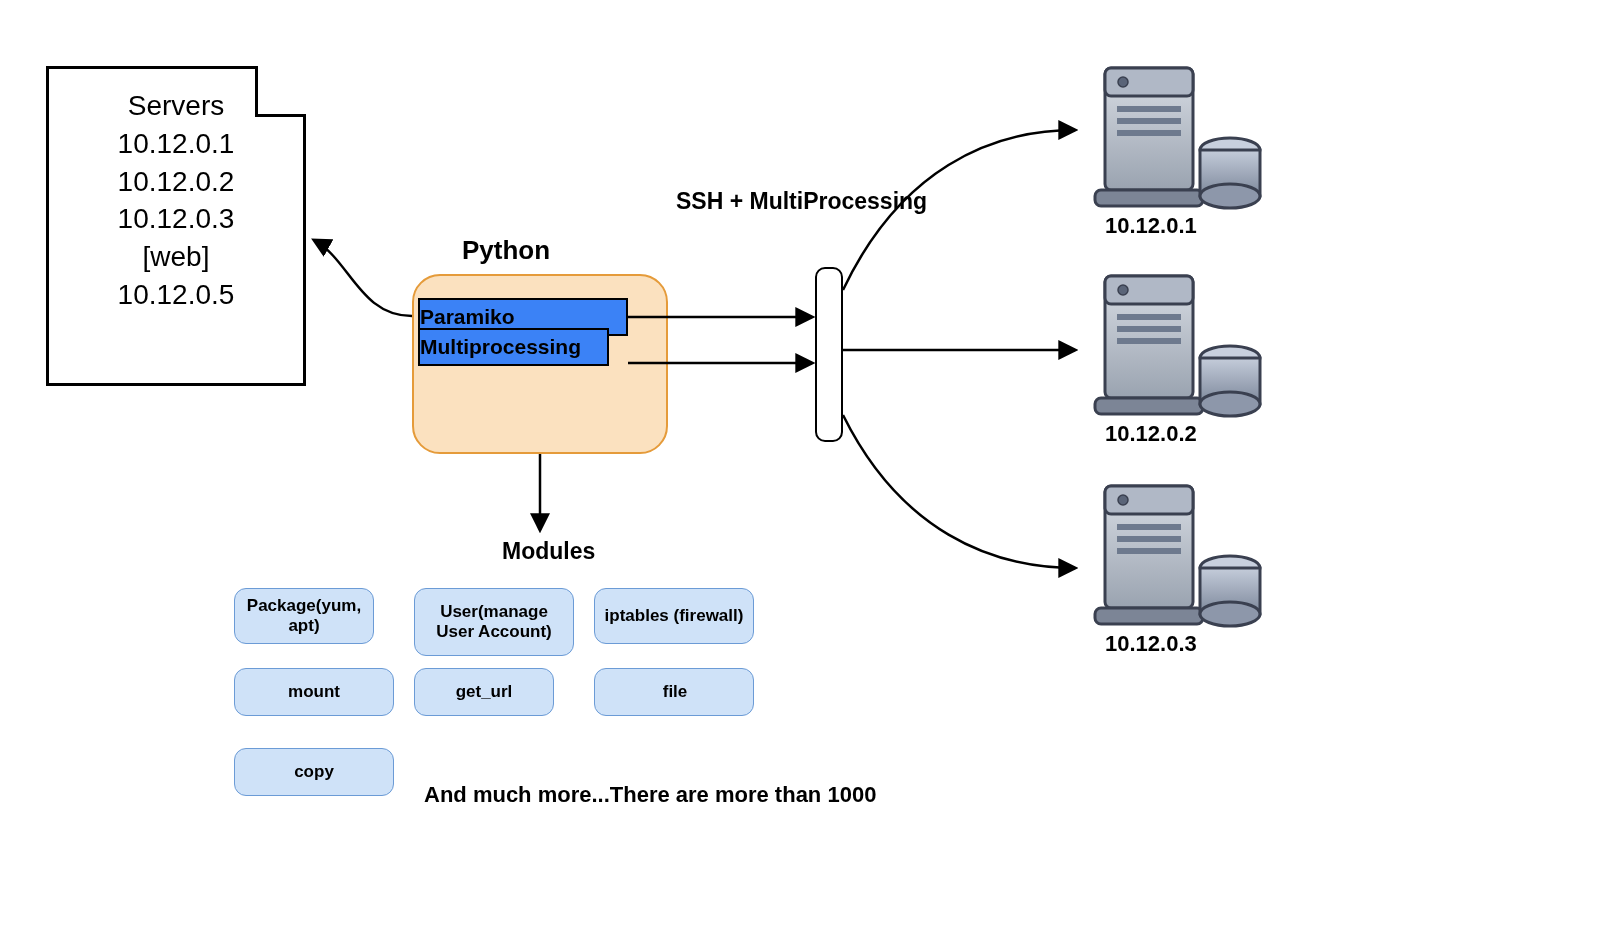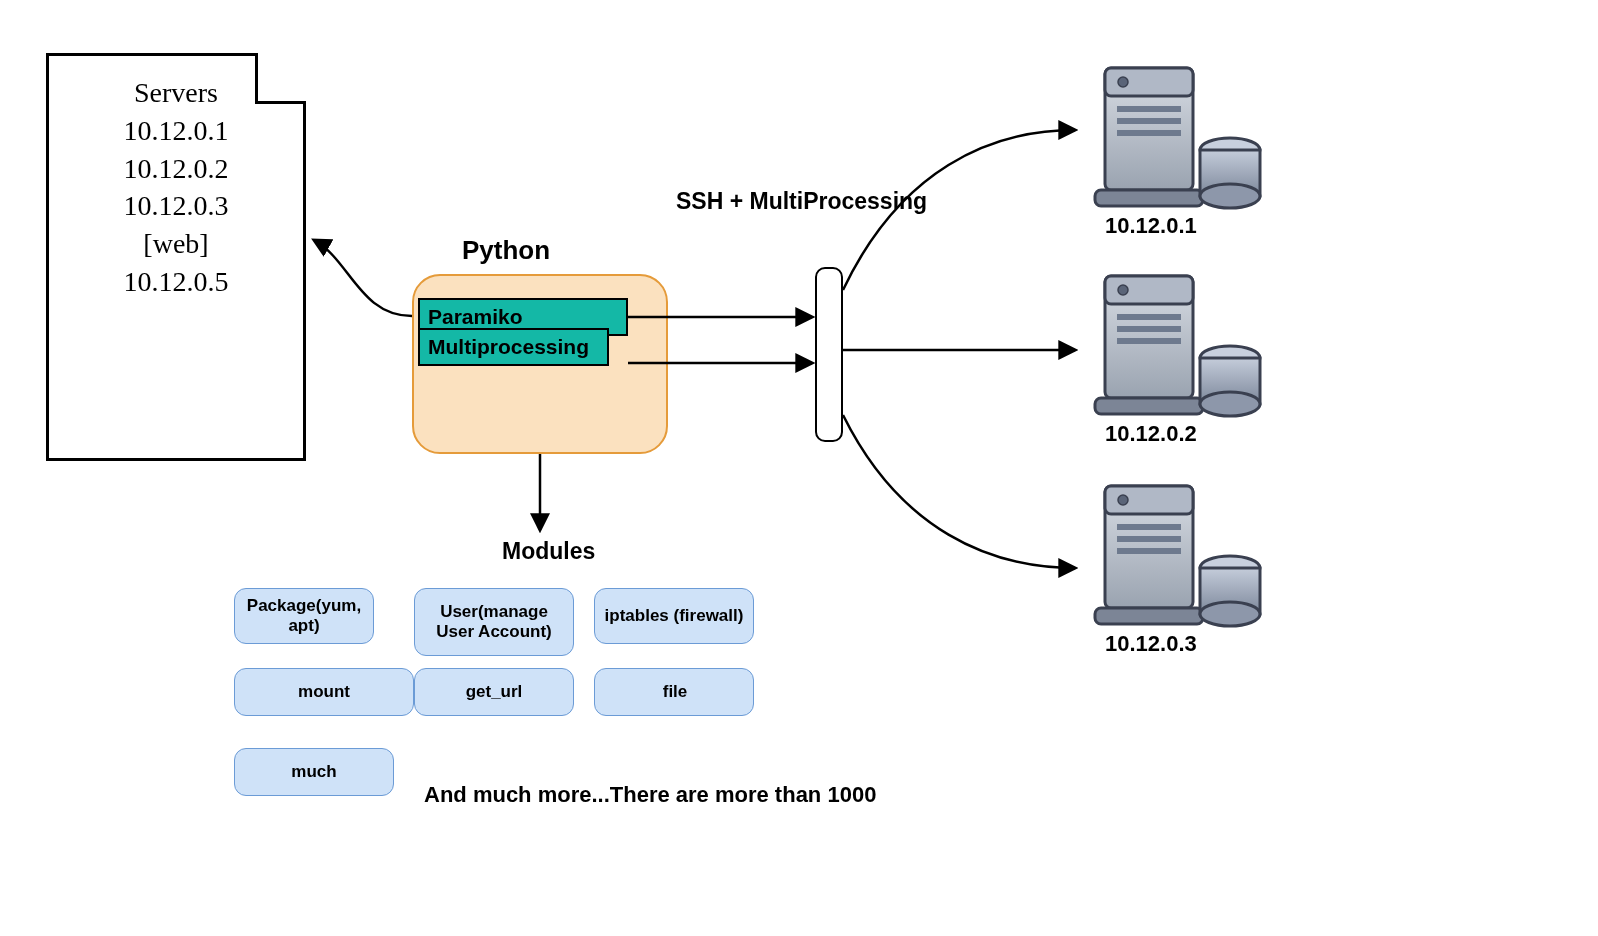--- a/index.html
+++ b/index.html
@@ -6,26 +6,25 @@
     body {
       width: 1598px;
       height: 936px;
       background: #fff;
       font-family: -apple-system, Helvetica, Arial, sans-serif;
       position: relative;
     }
     .servers-doc {
       position: absolute;
       left: 46px;
-      top: 53px;
+      top: 66px;
       width: 260px;
-      height: 408px;
+      height: 320px;
       border: 3px solid #000;
       background: #fff;
-      font-family: Liberation Serif, serif;
     }
     .servers-doc::before {
       content: "";
       position: absolute;
       top: -3px;
       right: -3px;
       width: 48px;
       height: 48px;
       background: #fff;
       border-left: 3px solid #000;
@@ -60,27 +59,26 @@
     .python-title {
       position: absolute;
       left: 462px;
       top: 235px;
       font-size: 26px;
       font-weight: 700;
     }
     .py-row {
       position: absolute;
       height: 38px;
-      background: #14b8a6;
+      background: #3b82f6;
       border: 2px solid #000;
       font-size: 21px;
       font-weight: 700;
       display: flex;
       align-items: center;
-      padding-left: 8px;
     }
     .py-row.paramiko { left: 418px; top: 298px; width: 210px; }
     .py-row.multiproc { left: 418px; top: 328px; width: 191px; }
     .modules-title {
       position: absolute;
       left: 502px;
       top: 538px;
       font-size: 23px;
       font-weight: 700;
     }
@@ -154,24 +152,24 @@
 <div class="py-row multiproc">Multiprocessing</div>
 
 <div class="ssh-label">SSH + MultiProcessing</div>
 
 <div class="bus"></div>
 
 <div class="modules-title">Modules</div>
 <div class="module-pill" style="left:234px; top:588px; width:140px; height:56px;">Package(yum, apt)</div>
 <div class="module-pill" style="left:414px; top:588px; width:160px; height:68px;">User(manage User Account)</div>
 <div class="module-pill" style="left:594px; top:588px; width:160px; height:56px;text-align:center;">iptables (firewall)</div>
-<div class="module-pill" style="left:234px; top:668px; width:180px; height:48px;">mount</div>
-<div class="module-pill" style="left:414px; top:668px; width:160px; height:48px;">get_url</div>
+<div class="module-pill" style="left:234px; top:668px; width:160px; height:48px;">mount</div>
+<div class="module-pill" style="left:414px; top:668px; width:140px; height:48px;">get_url</div>
 <div class="module-pill" style="left:594px; top:668px; width:160px; height:48px;padding-left:8px;">file</div>
-<div class="module-pill" style="left:234px; top:748px; width:160px; height:48px;">much</div>
+<div class="module-pill" style="left:234px; top:748px; width:160px; height:48px;">copy</div>
 <div class="more-text">And much more...There are more than 1000</div>
 
 <svg class="edge" style="left:1075px; top:50px;" width="220" height="160">
   <defs>
     <linearGradient id="sg1" x1="0%" y1="0%" x2="0%" y2="100%">
       <stop offset="0%" stop-color="#d8dde4"></stop>
         <stop offset="100%" stop-color="#9aa3b0"></stop>
     </linearGradient>
     <linearGradient id="disk1" x1="0%" y1="0%" x2="0%" y2="100%">
       <stop offset="0%" stop-color="#c4ccda"></stop>

